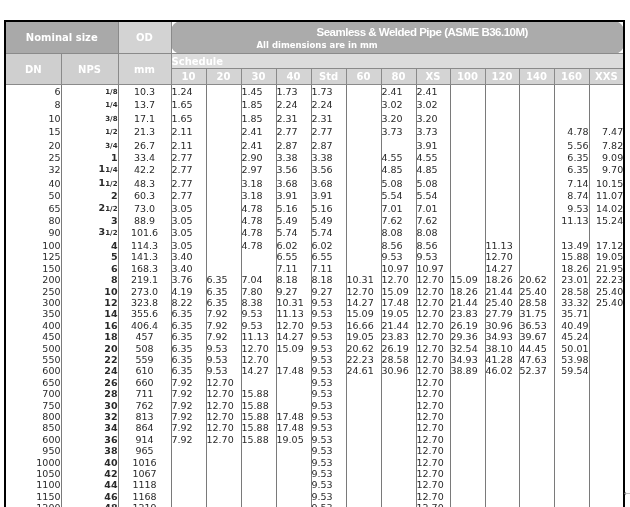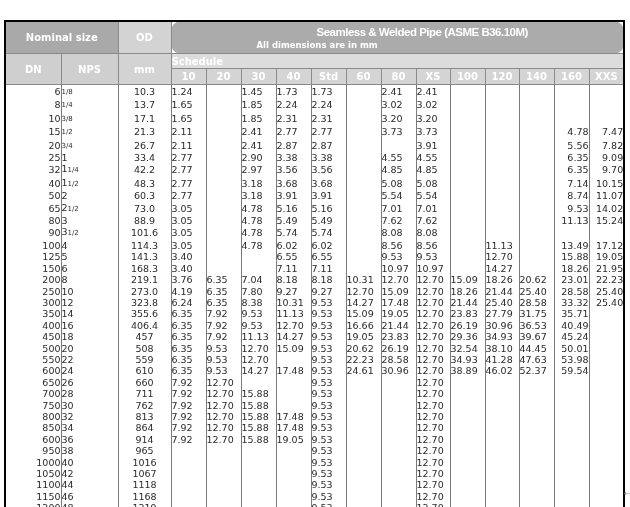--- a/index.html
+++ b/index.html
@@ -17,21 +17,21 @@
                 color: #ffffff; letter-spacing: -0.5px; padding-left: 145px; line-height: 14px; }
   .title-sub { display: block; font-size: 8.5px; font-weight: bold; color: #ffffff;
                padding-left: 85px; line-height: 12px; }
   th.schedule-band { background: #dcdcdc; color: #ffffff; height: 14px; font-size: 9.5px;
                      text-align: left; padding-left: 205px; }
   th.col-hdr { background: #d4d4d4; color: #1a1a1a; font-size: 9.5px; height: 15px; }
   th.dn-hdr, th.nps-hdr { background: #cfcfcf; color: #ffffff; }
   table.pipe td { font-size: 9.5px; color: #2a2a2a; padding: 0; height: 11.4px; line-height: 11.4px;
                   border-left: 1px solid #7a7a7a; border-right: 1px solid #7a7a7a; white-space: nowrap; }
   td.c-dn { text-align: right; padding-right: 15px; }
-  td.c-nps { text-align: left; }
+  td.c-nps { text-align: right; font-weight: bold; }
   td.c-od { text-align: center; padding-right: 12px; }
   td.c-v { text-align: left; padding-left: 5px; }
   td.c-right { text-align: right; padding-right: 4px; }
   .frac { font-size: 7px; }
   tbody tr:last-child td { padding-bottom: 3px; }
   .corner-mark { position: absolute; left: 624px; top: 489px; font-size: 8px; color: #888; }
 </style>
 </head>
 <body>
 
@@ -389,21 +389,21 @@
         <td class="c-v">18.26</td>
         <td class="c-v">21.44</td>
         <td class="c-v">25.40</td>
         <td class="c-right">28.58</td>
         <td class="c-right">25.40</td>
       </tr>
       <tr>
         <td class="c-dn">300</td>
         <td class="c-nps">12</td>
         <td class="c-od">323.8</td>
-        <td class="c-v">6.24</td>
+        <td class="c-v">8.22</td>
         <td class="c-v">6.35</td>
         <td class="c-v">8.38</td>
         <td class="c-v">10.31</td>
         <td class="c-v">9.53</td>
         <td class="c-v">14.27</td>
         <td class="c-v">17.48</td>
         <td class="c-v">12.70</td>
         <td class="c-v">21.44</td>
         <td class="c-v">25.40</td>
         <td class="c-v">28.58</td>

